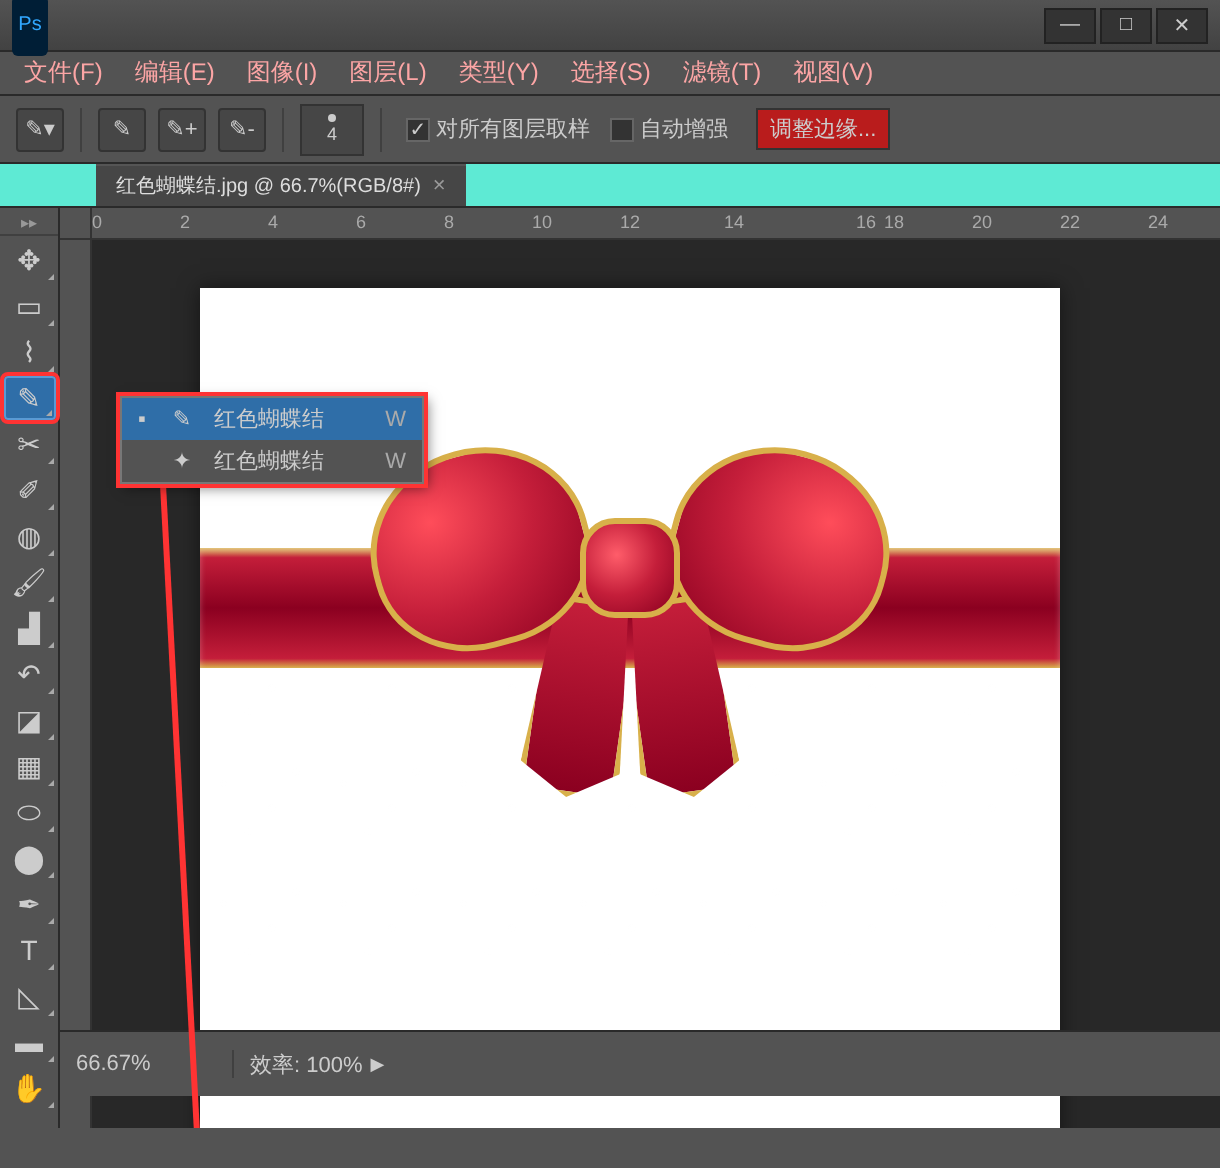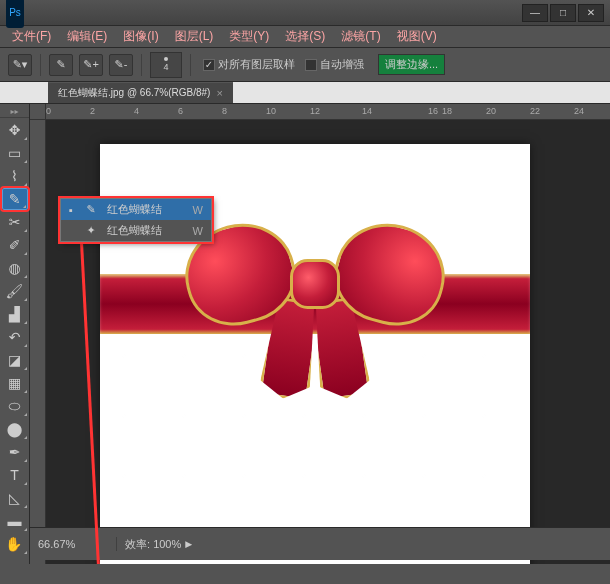--- a/index.html
+++ b/index.html
@@ -11,22 +11,22 @@
 .winbtn{width:26px;height:18px;background:#333;margin-left:2px;display:flex;align-items:center;justify-content:center;font-size:10px;border:1px solid #222}
 .menubar{height:22px;background:#535353;display:flex;align-items:center;padding:0 4px;border-bottom:1px solid #2a2a2a}
 .menuitem{padding:2px 8px;font-size:12px;color:#fca5a5;cursor:default}
 .optbar{height:34px;background:#535353;display:flex;align-items:center;padding:0 8px;border-bottom:1px solid #2a2a2a;gap:6px}
 .optbtn{width:24px;height:22px;background:#464646;border:1px solid #333;border-radius:2px;display:flex;align-items:center;justify-content:center}
 .sep{width:1px;height:22px;background:#404040;margin:0 2px}
 .brush-prev{width:32px;height:26px;background:#464646;border:1px solid #333;display:flex;flex-direction:column;align-items:center;justify-content:center;font-size:9px}
 .brush-dot{width:4px;height:4px;background:#ccc;border-radius:50%;margin-bottom:1px}
 .chk{width:12px;height:12px;background:#333;border:1px solid #666;display:inline-flex;align-items:center;justify-content:center;font-size:10px;margin-right:3px}
 .optlabel{font-size:11px;color:#ccc;display:flex;align-items:center;margin-left:4px}
-.refinebtn{background:#15803d;border:1px solid #333;padding:2px 6px;font-size:11px;margin-left:8px}
-.tabbar{height:22px;background:#e5e5e5;display:flex;align-items:flex-end;padding-left:48px;border-bottom:1px solid #2a2a2a}
+.refinebtn{background:#b91c1c;border:1px solid #333;padding:2px 6px;font-size:11px;margin-left:8px}
+.tabbar{height:22px;background:#5eead4;display:flex;align-items:flex-end;padding-left:48px;border-bottom:1px solid #2a2a2a}
 .tab{background:#464646;padding:3px 10px;font-size:10px;color:#ddd;border-top:1px solid #555;display:flex;align-items:center;gap:6px}
 .tab-close{font-size:11px;color:#999}
 .workarea{display:flex;height:calc(100% - 124px);position:relative}
 .toolbar{width:30px;background:#535353;border-right:1px solid #2a2a2a;display:flex;flex-direction:column;padding-top:2px}
 .tool{width:26px;height:22px;margin:1px auto;display:flex;align-items:center;justify-content:center;font-size:14px;color:#ccc;cursor:pointer;position:relative}
 .tool.active{background:#2f6ea8;border:1px solid #5a9ad4;border-radius:2px}
 .tool.highlighted{outline:2px solid #ff3333;outline-offset:0}
 .tool-tri{position:absolute;bottom:1px;right:1px;width:0;height:0;border-left:3px solid transparent;border-bottom:3px solid #aaa}
 .collapse{height:12px;display:flex;align-items:center;justify-content:center;font-size:8px;color:#999;border-bottom:1px solid #404040}
 .canvas-area{flex:1;background:#282828;position:relative;overflow:hidden}
@@ -47,21 +47,21 @@
 .sparkle{position:absolute;bottom:80px;left:0;right:0;height:180px;background:radial-gradient(circle at 20% 30%,rgba(255,255,255,.8) 1px,transparent 2px),radial-gradient(circle at 60% 50%,rgba(255,255,255,.6) 1px,transparent 2px),radial-gradient(circle at 80% 20%,rgba(255,255,255,.7) 1px,transparent 2px),radial-gradient(circle at 40% 70%,rgba(255,255,255,.5) 1px,transparent 2px);background-size:60px 60px}
 .flyout{position:absolute;top:94px;left:30px;background:#535353;border:1px solid #777;box-shadow:2px 2px 6px rgba(0,0,0,.5);z-index:100;outline:2px solid #ff3333;outline-offset:0}
 .flyitem{display:flex;align-items:center;padding:3px 8px;gap:8px;font-size:11px;min-width:150px}
 .flyitem.sel{background:#2f6ea8}
 .flyitem .bullet{width:6px;display:inline-block}
 .flyitem .fico{width:16px;text-align:center}
 .flyitem .flabel{flex:1}
 .flyitem .fkey{color:#aaa}
 .arrow-line{position:absolute;top:100px;left:48px;width:3px;height:420px;background:linear-gradient(to bottom,#ff3333,#ff3333);z-index:99;transform:rotate(-3deg);transform-origin:top}
 .arrow-head{position:absolute;top:92px;left:40px;width:0;height:0;border-left:10px solid transparent;border-right:10px solid transparent;border-bottom:16px solid #ff3333;z-index:99}
-.statusbar{position:absolute;bottom:4px;left:0;right:0;height:20px;background:#535353;border-top:1px solid #2a2a2a;display:flex;align-items:center;padding:16px 8px;font-size:11px;color:#ccc}
+.statusbar{position:absolute;bottom:16px;left:0;right:0;height:20px;background:#535353;border-top:1px solid #2a2a2a;display:flex;align-items:center;padding:16px 8px;font-size:11px;color:#ccc}
 .statusbar .zoom{width:70px}
 .statusbar .sepv{width:1px;height:14px;background:#404040;margin:0 8px}
 .statusbar .tri{margin-left:4px;font-size:9px}
 </style>
 </head>
 <body>
 
 <div class="titlebar">
   <div class="ps-logo">Ps</div>
   <div class="spacer"></div>

